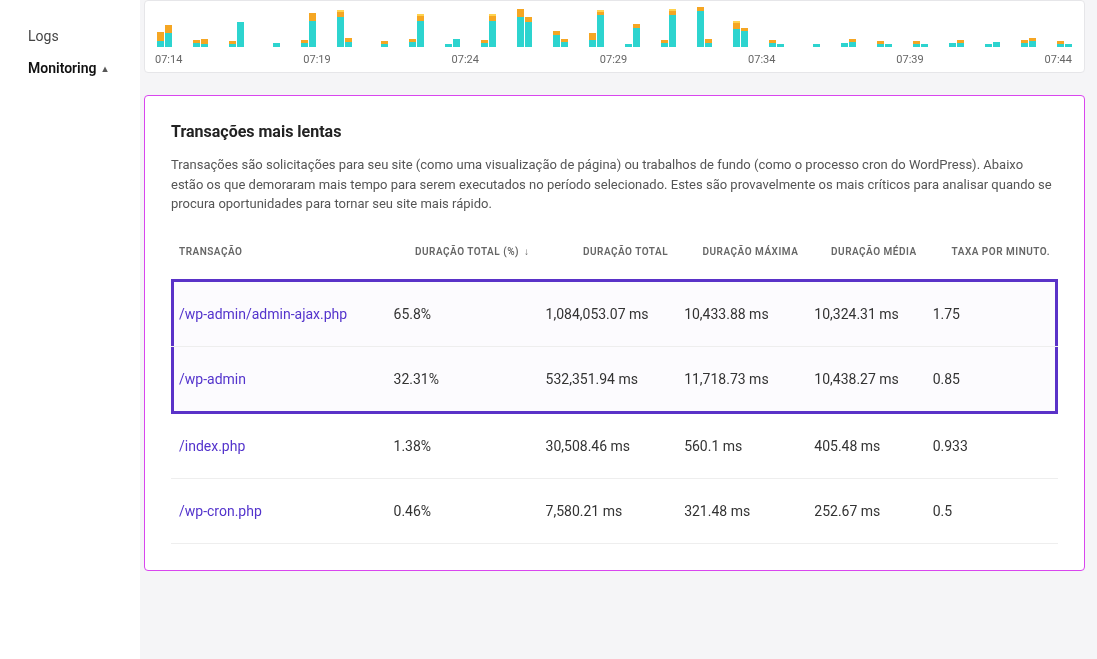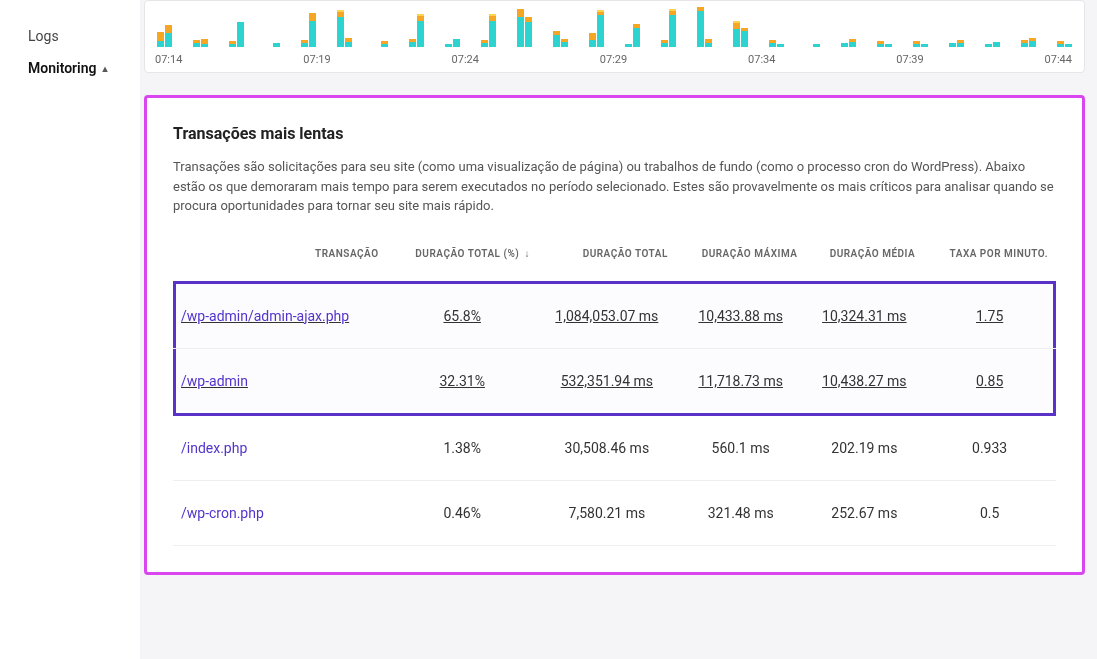--- a/index.html
+++ b/index.html
@@ -13,31 +13,31 @@
 .bars-wrap { display: flex; align-items: flex-end; justify-content: space-between; height: 42px; gap: 2px; padding: 0 2px; }
 .bgroup { display: flex; align-items: flex-end; gap: 1px; }
 .bar { width: 7px; display: flex; flex-direction: column; justify-content: flex-end; }
 .seg { width: 100%; }
 .seg.teal { background: #2dd4cf; }
 .seg.orange { background: #f5a623; }
 .seg.yellow { background: #ffd24d; }
 .xticks { display: flex; justify-content: space-between; font-size: 11px; color: #666; padding: 6px 0 6px 0; }
 .xticks span:first-child { }
 .xticks span:last-child { margin-right: 2px; }
-.panel { background: #fff; border: 3px solid #d946ef; border-radius: 4px; padding: 26px; }
+.panel { background: #fff; border: 1px solid #d946ef; border-radius: 4px; padding: 26px; }
 .panel h2 { font-size: 16px; font-weight: 700; color: #222; margin-bottom: 14px; }
 .panel p.desc { font-size: 13px; color: #555; line-height: 1.5; margin-bottom: 32px; }
 table { width: 100%; border-collapse: collapse; }
 thead th { text-align: left; font-size: 10px; letter-spacing: .5px; color: #666; font-weight: 600; text-transform: uppercase; padding: 0 8px 22px 8px; border-bottom: 1px solid #eee; }
-thead th:first-child { text-align: right; }
+thead th:first-child { text-align: left; }
 thead th:nth-child(2), thead th:nth-child(3), thead th:nth-child(4), thead th:nth-child(5), thead th:nth-child(6) { text-align: right; }
-tbody td { padding: 24px 8px; font-size: 14px; color: #333; border-bottom: 1px solid #eee; text-align: center; }
+tbody td { padding: 24px 8px; font-size: 14px; color: #333; border-bottom: 1px solid #eee; text-align: left; }
 tbody td:first-child { text-align: left; }
 tbody td:first-child a { color: #5333cc; text-decoration: none; }
-tbody tr.hl td { background: rgba(90,50,200,0.02); text-decoration: underline; }
+tbody tr.hl td { background: rgba(90,50,200,0.02); }
 tbody tr.hl-top td { border-top: 3px solid #5a32c8; }
 tbody tr.hl-bottom td { border-bottom: 3px solid #5a32c8; }
 tbody tr.hl td:first-child { box-shadow: inset 3px 0 0 #5a32c8; }
 tbody tr.hl td:last-child { box-shadow: inset -3px 0 0 #5a32c8; }
 .sort-arrow { font-size: 10px; margin-left: 2px; }
 </style>
 </head>
 <body>
 
 <div class="sidebar">
@@ -342,21 +342,21 @@
             <td style="max-width: 120px;">532,351.94 ms</td>
             <td>11,718.73 ms</td>
             <td>10,438.27 ms</td>
             <td>0.85</td>
           </tr>
           <tr class="">
             <td><a href="#">/index.php</a></td>
             <td>1.38%</td>
             <td style="max-width: 120px;">30,508.46 ms</td>
             <td>560.1 ms</td>
-            <td>202.19 ms</td>
+            <td>405.48 ms</td>
             <td>0.933</td>
           </tr>
           <tr class="">
             <td><a href="#">/wp-cron.php</a></td>
             <td>0.46%</td>
             <td style="max-width: 120px;">7,580.21 ms</td>
             <td>321.48 ms</td>
             <td>252.67 ms</td>
             <td>0.5</td>
           </tr>

